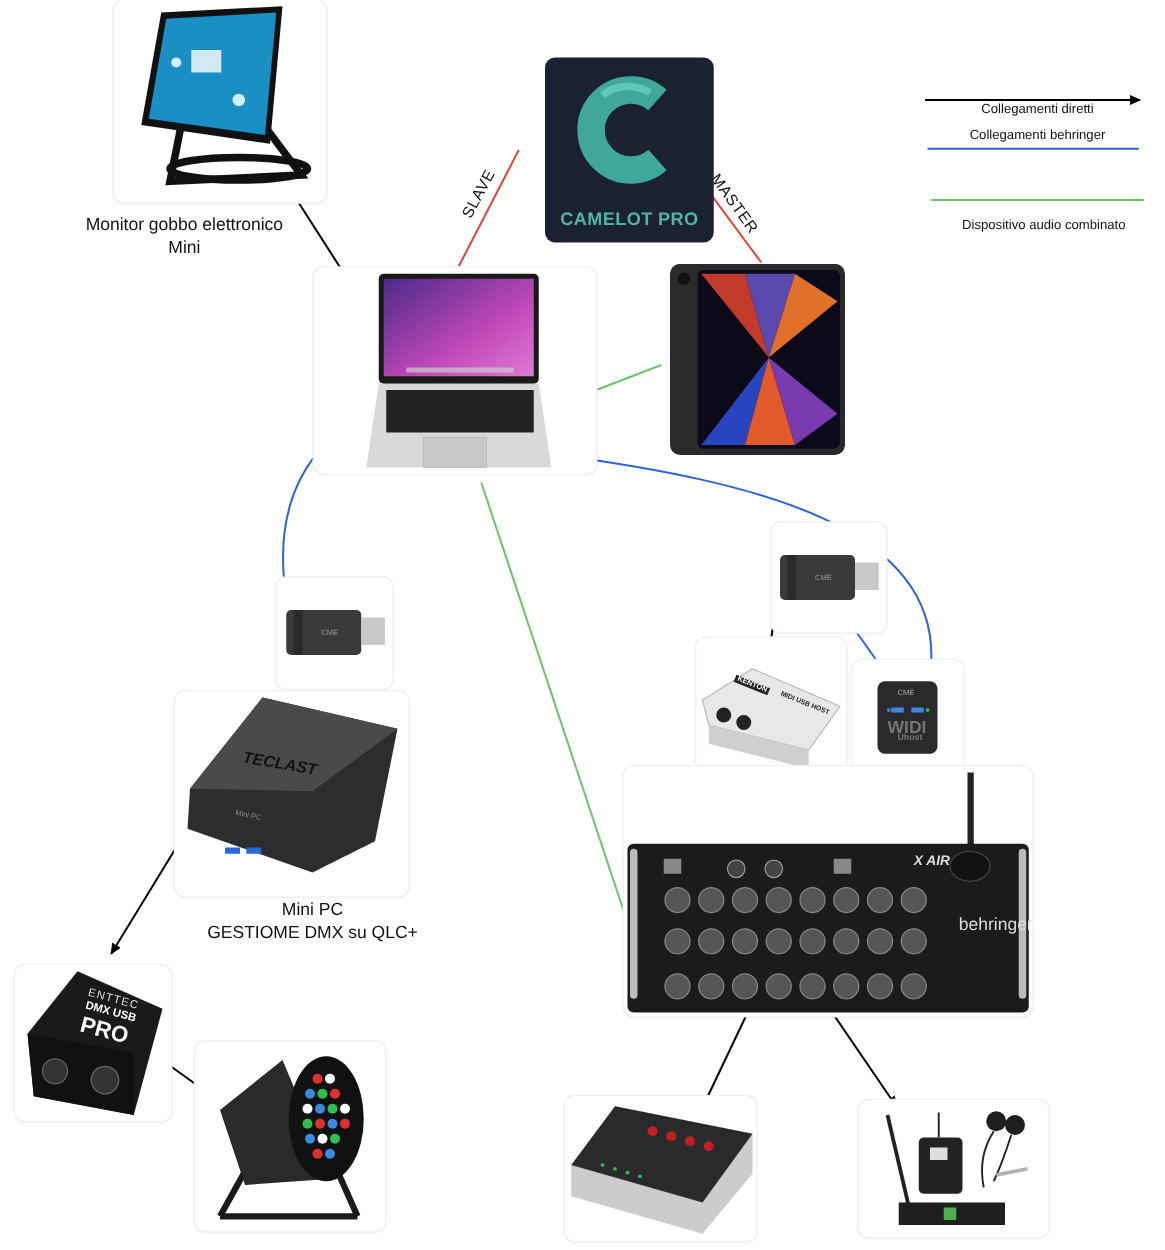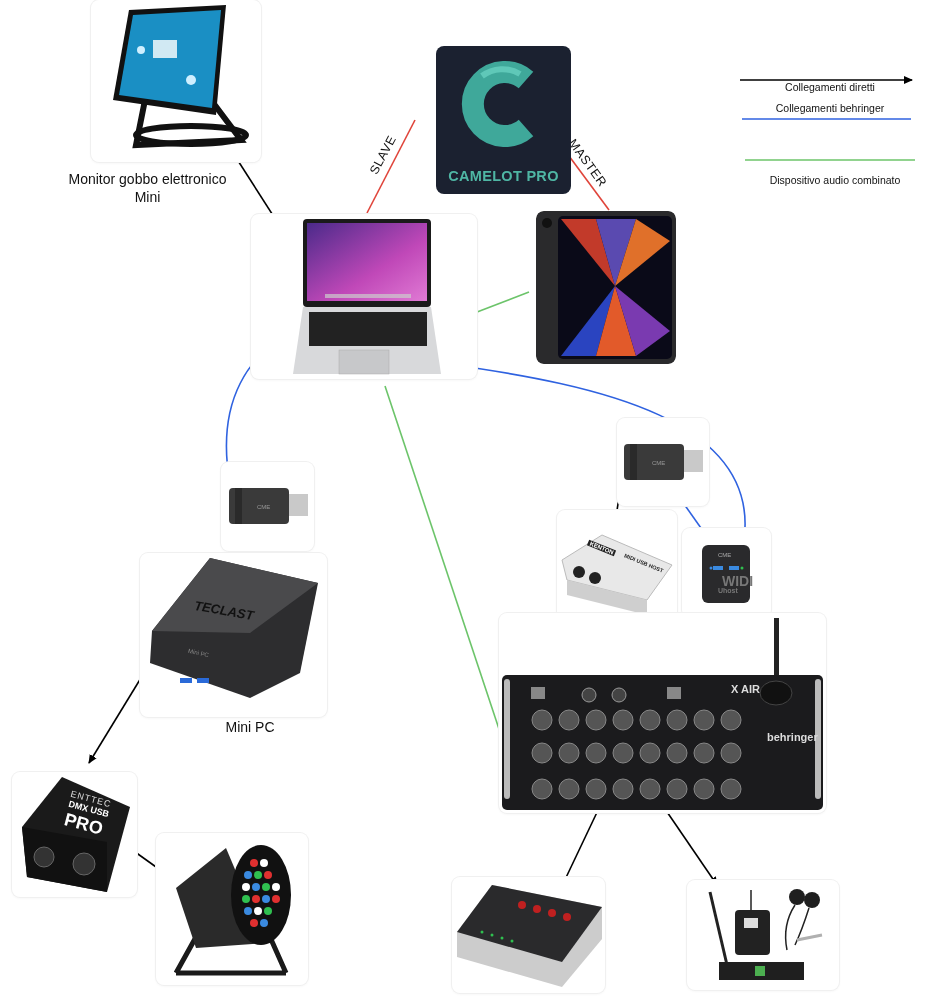--- a/index.html
+++ b/index.html
@@ -124,20 +124,21 @@
     <polygon points="12,78 70,5 178,30 160,120 110,145 10,110" fill="#2d2d2f"></polygon>
     <polygon points="12,78 70,5 178,30 110,80" fill="#4a4a4c"></polygon>
     <rect x="40" y="125" width="12" height="5" fill="#2a6ad8"></rect>
     <rect x="57" y="125" width="12" height="5" fill="#2a6ad8"></rect>
   </svg>
   <div style="position:absolute; left:54px; top:50px; font-size:13px; font-weight:bold; font-style:italic; color:#111; transform:rotate(10deg);">TECLAST</div>
   <div style="position:absolute; left:48px; top:97px; font-size:6px; color:#888; transform:rotate(12deg);">Mini PC</div>
 </div>
 <div class="caption" style="left:145px; top:718px; width:210px;">
   <div>Mini PC</div>
+  <div>GESTIOME DMX su QLC+</div>
 </div>
 
 <div class="card" style="left:12px; top:772px; width:125px; height:125px;">
   <svg width="125" height="125" viewBox="0 0 125 125">
     <polygon points="10,55 50,5 118,35 95,120 15,105" fill="#1a1a1a"></polygon>
     <polygon points="10,55 95,70 95,120 15,105" fill="#111"></polygon>
     <circle cx="32" cy="85" r="10" fill="#333" stroke="#666"></circle>
     <circle cx="72" cy="92" r="11" fill="#333" stroke="#666"></circle>
   </svg>
   <div style="position:absolute; left:58px; top:22px; font-size:9px; color:#ddd; transform:rotate(15deg); letter-spacing:1px;">ENTTEC</div>
@@ -195,21 +196,21 @@
 
 <div class="card" style="left:682px; top:528px; width:89px; height:90px;">
   <svg width="89" height="90" viewBox="0 0 89 90">
     <rect x="20" y="17" width="48" height="58" rx="6" fill="#2a2a2c"></rect>
     <circle cx="29" cy="40" r="1.5" fill="#3a8ae0"></circle>
     <rect x="31" y="38" width="10" height="4" fill="#3a8ae0"></rect>
     <rect x="47" y="38" width="10" height="4" fill="#3a8ae0"></rect>
     <circle cx="60" cy="40" r="1.5" fill="#30c050"></circle>
   </svg>
   <div style="position:absolute; left:36px; top:24px; font-size:6px; color:#aaa;">CME</div>
-  <div style="position:absolute; left:28px; top:45px; font-size:14px; font-weight:bold; color:#777;margin-left:12px;">WIDI</div>
+  <div style="position:absolute; left:28px; top:45px; font-size:14px; font-weight:bold; color:#777;">WIDI</div>
   <div style="position:absolute; left:36px; top:59px; font-size:7px; font-weight:bold; color:#777;">Uhost</div>
 </div>
 
 <div class="card" style="left:499px; top:613px; width:327px; height:200px;">
   <svg width="327" height="200" viewBox="0 0 327 200">
     <rect x="275" y="5" width="5" height="70" fill="#222"></rect>
     <rect x="3" y="62" width="321" height="135" rx="5" fill="#1b1b1d"></rect>
     <rect x="5" y="66" width="6" height="120" rx="3" fill="#bbb"></rect>
     <rect x="316" y="66" width="6" height="120" rx="3" fill="#bbb"></rect>
     <g fill="#555" stroke="#888" stroke-width="1">
@@ -237,22 +238,22 @@
         <circle cx="178" cy="176" r="10"></circle>
         <circle cx="205" cy="176" r="10"></circle>
         <circle cx="232" cy="176" r="10"></circle>
     </g>
     <circle cx="90" cy="82" r="7" fill="#444" stroke="#999"></circle>
     <circle cx="120" cy="82" r="7" fill="#444" stroke="#999"></circle>
     <rect x="32" y="74" width="14" height="12" fill="#888"></rect>
     <rect x="168" y="74" width="14" height="12" fill="#888"></rect>
     <ellipse cx="277" cy="80" rx="16" ry="12" fill="#111" stroke="#444"></ellipse>
   </svg>
-  <div style="position:absolute; left:232px; top:70px; font-size:11px; font-weight:bold; color:#ddd;">X AIR</div>
-  <div style="position:absolute; left:268px; top:118px; font-size:11px; color:#ddd;font-weight:bold;">behringer</div>
+  <div style="position:absolute; left:232px; top:70px; font-size:11px; font-style:italic; font-weight:bold; color:#ddd;">X AIR</div>
+  <div style="position:absolute; left:268px; top:118px; font-size:14px; color:#ddd;">behringer</div>
 </div>
 
 <div class="card" style="left:452px; top:877px; width:153px; height:116px;">
   <svg width="153" height="116" viewBox="0 0 153 116">
     <polygon points="5,55 40,8 150,30 150,62 110,110 5,80" fill="#ccc"></polygon>
     <polygon points="5,55 40,8 150,30 110,85" fill="#2a2a2c"></polygon>
     <circle cx="70" cy="28" r="4" fill="#c02020"></circle>
       <circle cx="85" cy="32" r="4" fill="#c02020"></circle>
     <circle cx="100" cy="36" r="4" fill="#c02020"></circle>
       <circle cx="115" cy="40" r="4" fill="#c02020"></circle>

